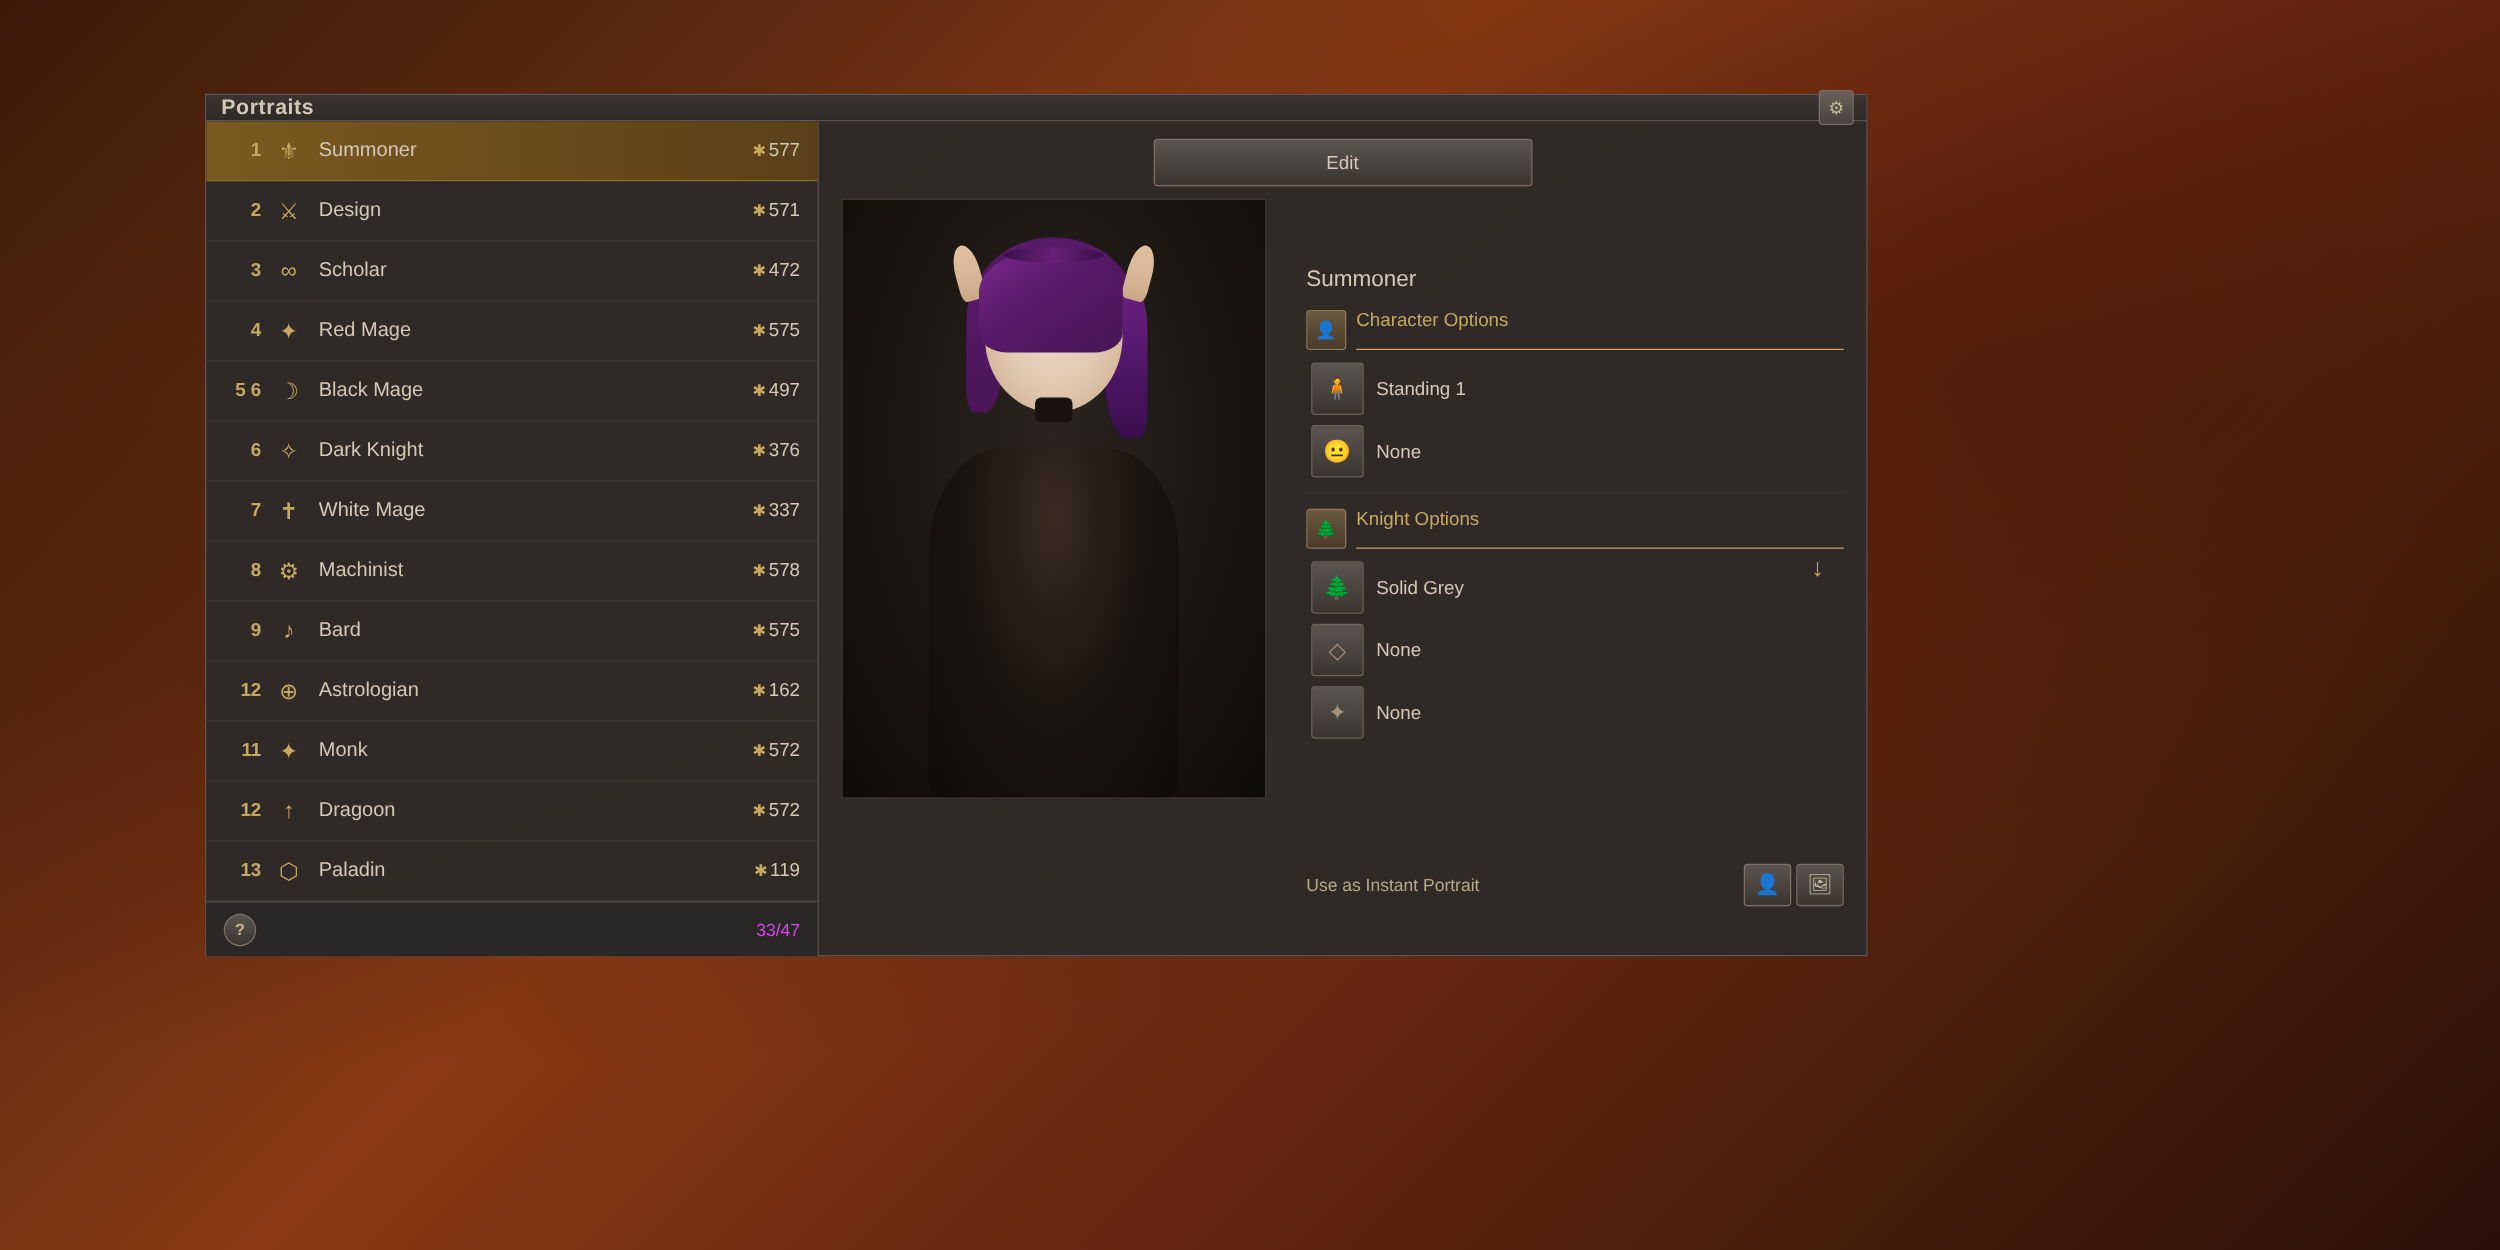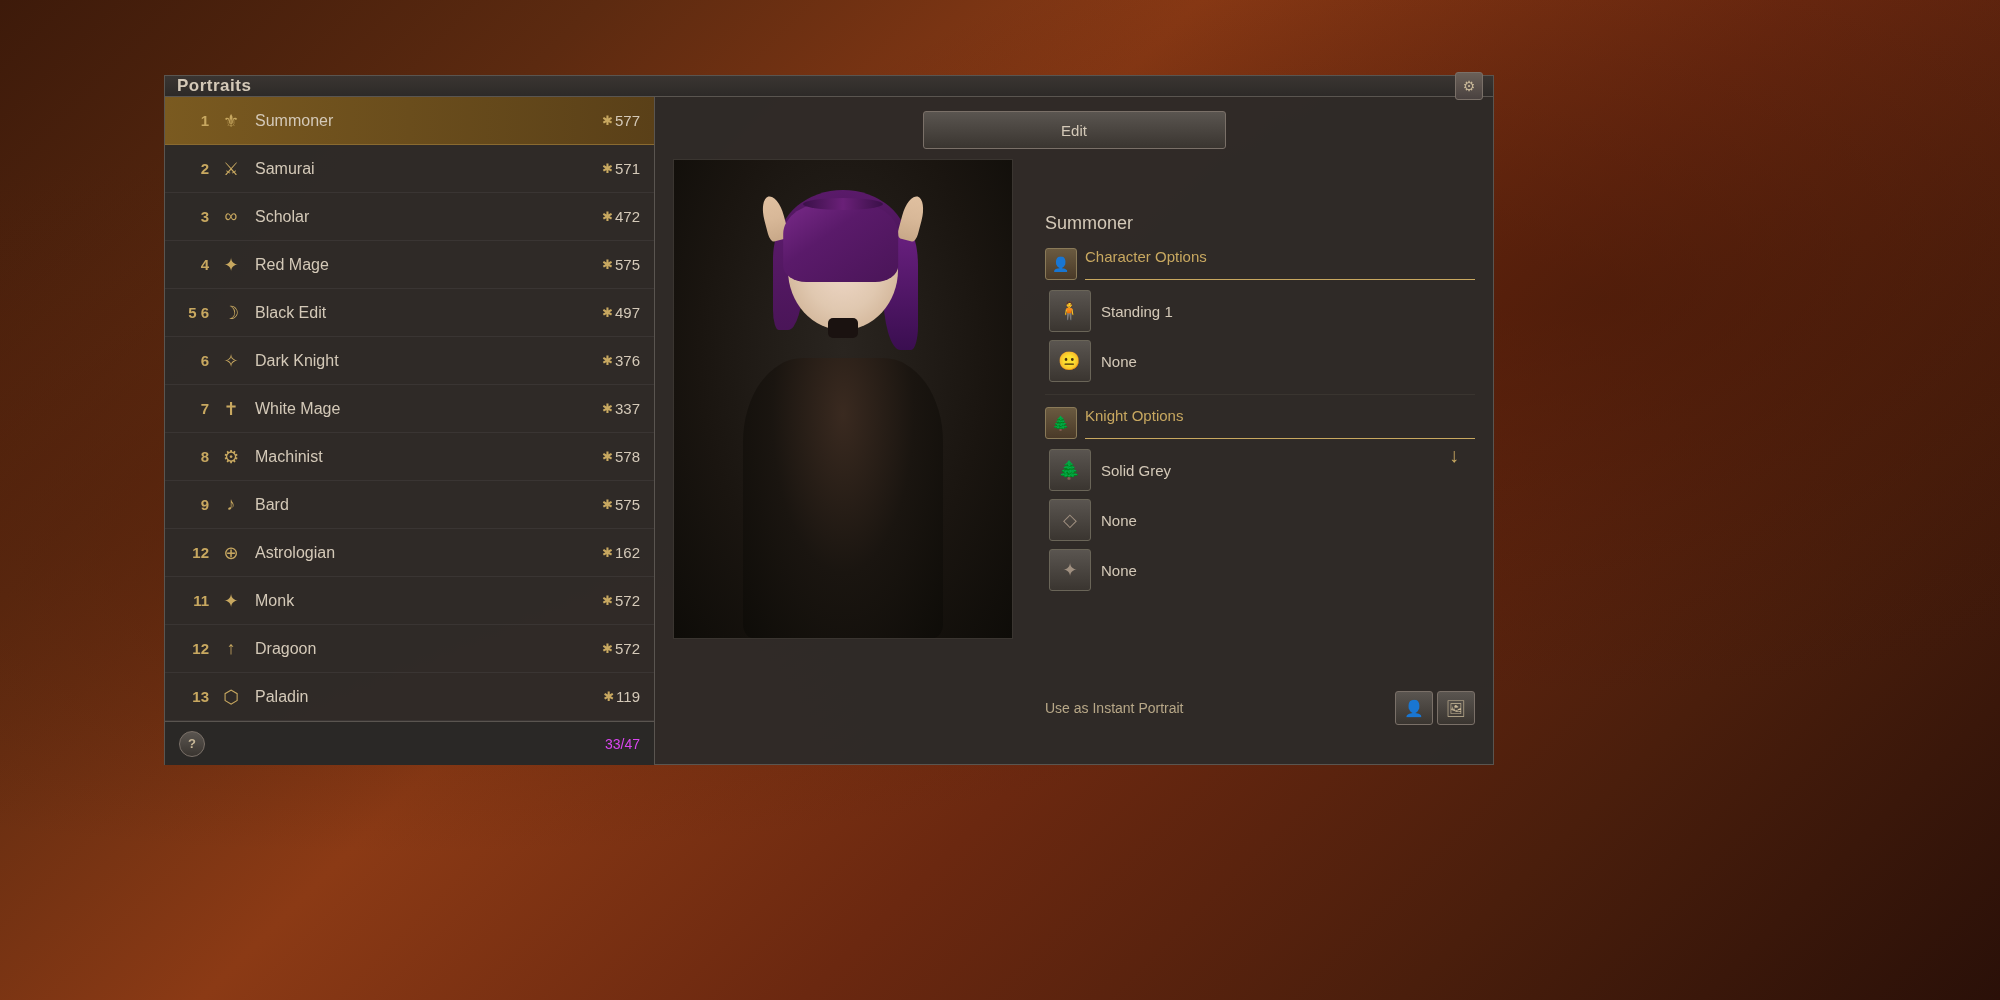--- a/index.html
+++ b/index.html
@@ -524,39 +524,39 @@
         <div id="list-container">
             <div class="list-item selected">
               <span class="list-num">1</span>
               <span class="list-icon">⚜</span>
               <span class="list-name">Summoner</span>
               <span class="list-score"><span class="star-icon">✱</span>577</span>
             </div>
             <div class="list-item">
               <span class="list-num">2</span>
               <span class="list-icon">⚔</span>
-              <span class="list-name">Samurai</span>
+              <span class="list-name">Design</span>
               <span class="list-score"><span class="star-icon">✱</span>571</span>
             </div>
             <div class="list-item">
               <span class="list-num">3</span>
               <span class="list-icon">∞</span>
               <span class="list-name">Scholar</span>
               <span class="list-score"><span class="star-icon">✱</span>472</span>
             </div>
             <div class="list-item">
               <span class="list-num">4</span>
               <span class="list-icon">✦</span>
               <span class="list-name">Red Mage</span>
               <span class="list-score"><span class="star-icon">✱</span>575</span>
             </div>
             <div class="list-item">
               <span class="list-num">5 6</span>
               <span class="list-icon">☽</span>
-              <span class="list-name">Black Edit</span>
+              <span class="list-name">Black Mage</span>
               <span class="list-score"><span class="star-icon">✱</span>497</span>
             </div>
             <div class="list-item">
               <span class="list-num">6</span>
               <span class="list-icon">✧</span>
               <span class="list-name">Dark Knight</span>
               <span class="list-score"><span class="star-icon">✱</span>376</span>
             </div>
             <div class="list-item">
               <span class="list-num">7</span>

